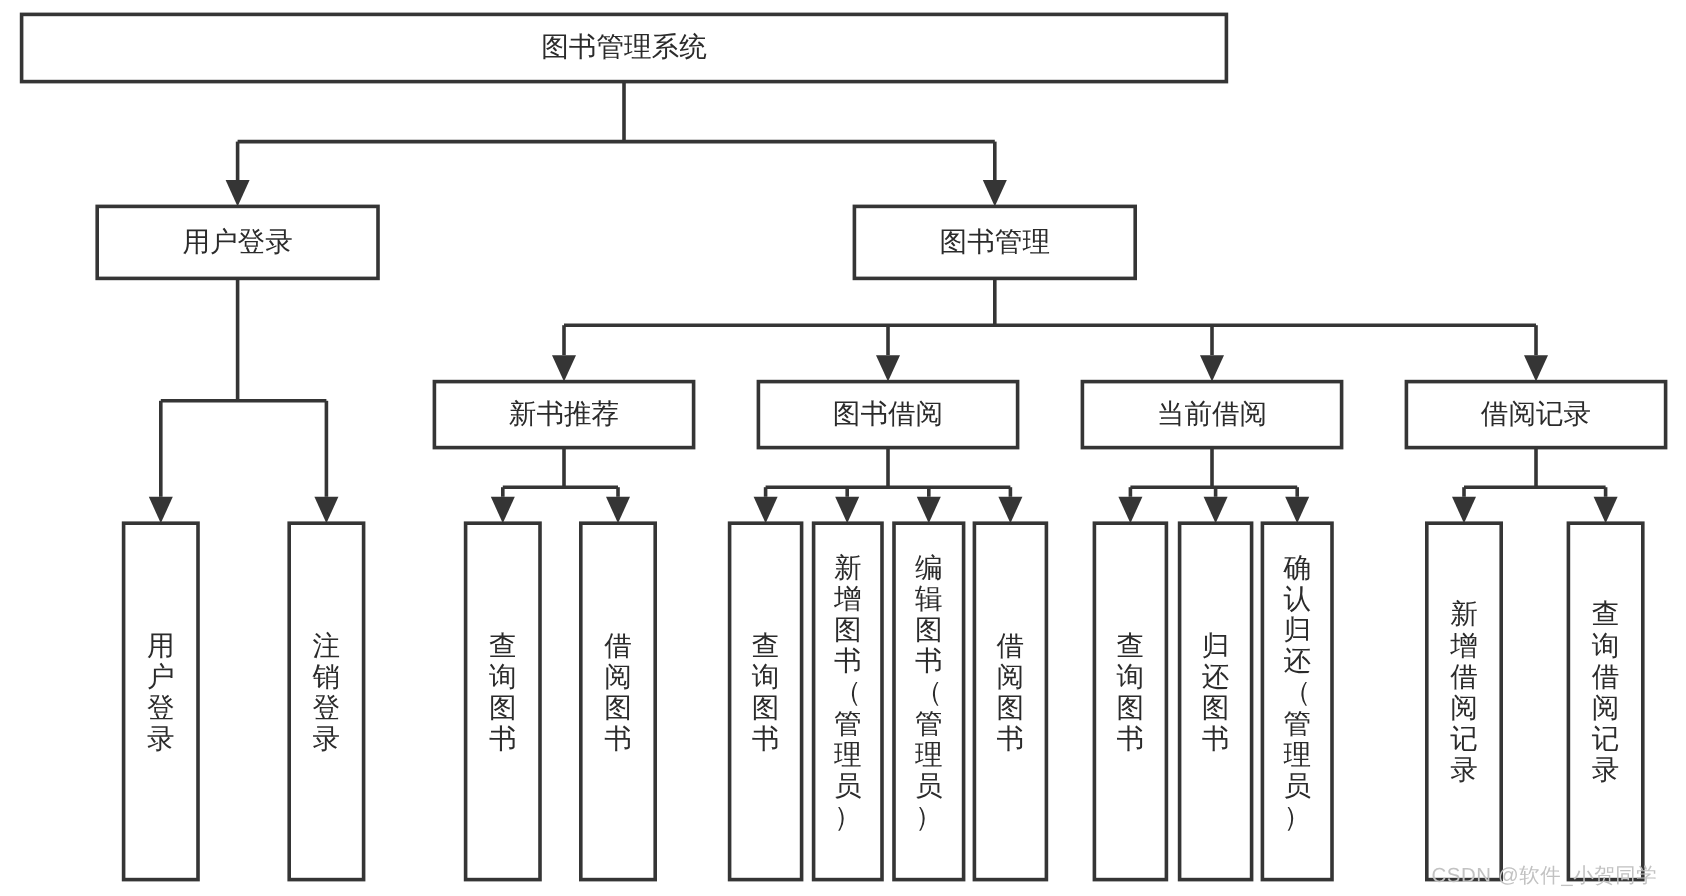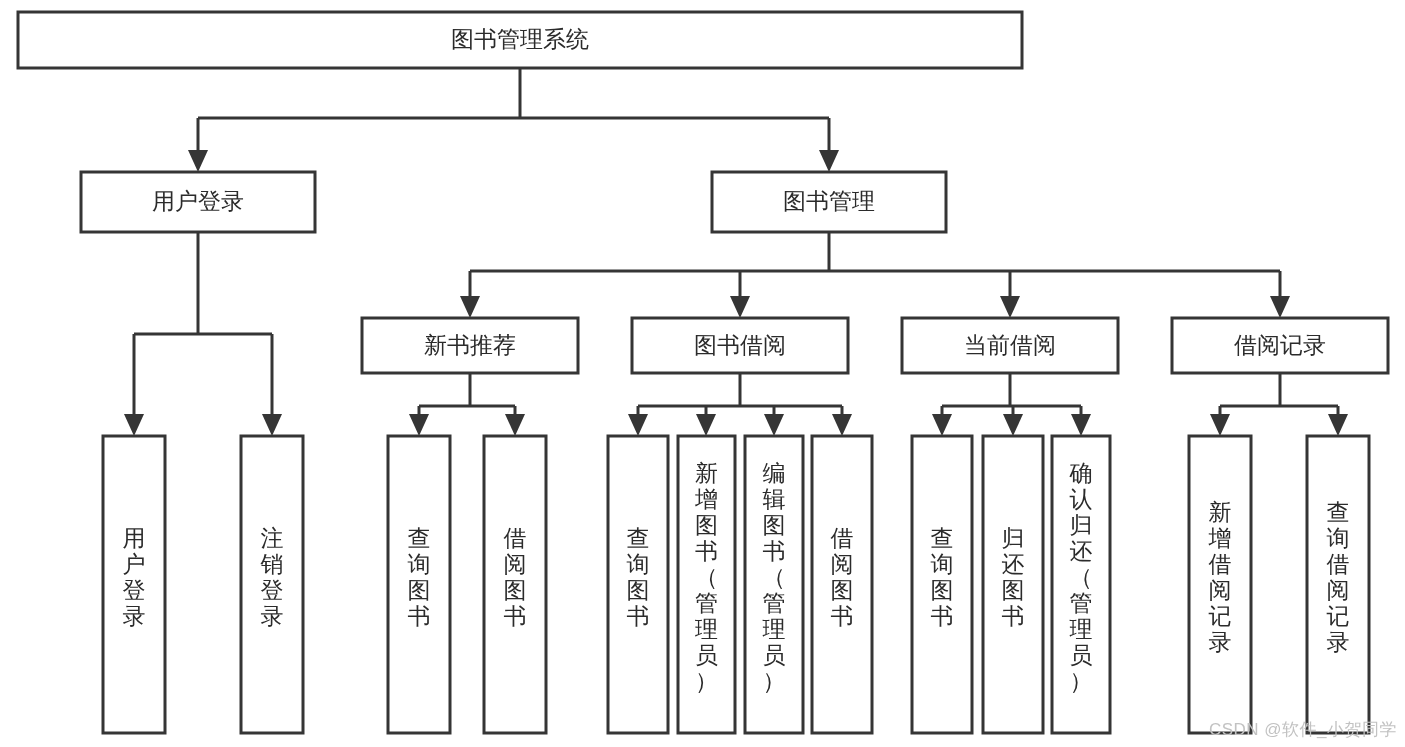--- a/index.html
+++ b/index.html
@@ -50,21 +50,21 @@
     dominant-baseline: middle;
   }
   .node-label-vert {
     font-family: "Liberation Sans", "DejaVu Sans", sans-serif;
     fill: #2b2b2b;
     font-size: 23px;
     text-anchor: middle;
   }
   .watermark {
     position: absolute;
-    right: 8px;
+    right: 24px;
     bottom: 6px;
     font-family: "Liberation Sans", "DejaVu Sans", sans-serif;
     font-size: 17px;
     color: #c2c2c2;
     letter-spacing: 0.5px;
     white-space: nowrap;
     user-select: none;
   }
 </style>
 </head>

